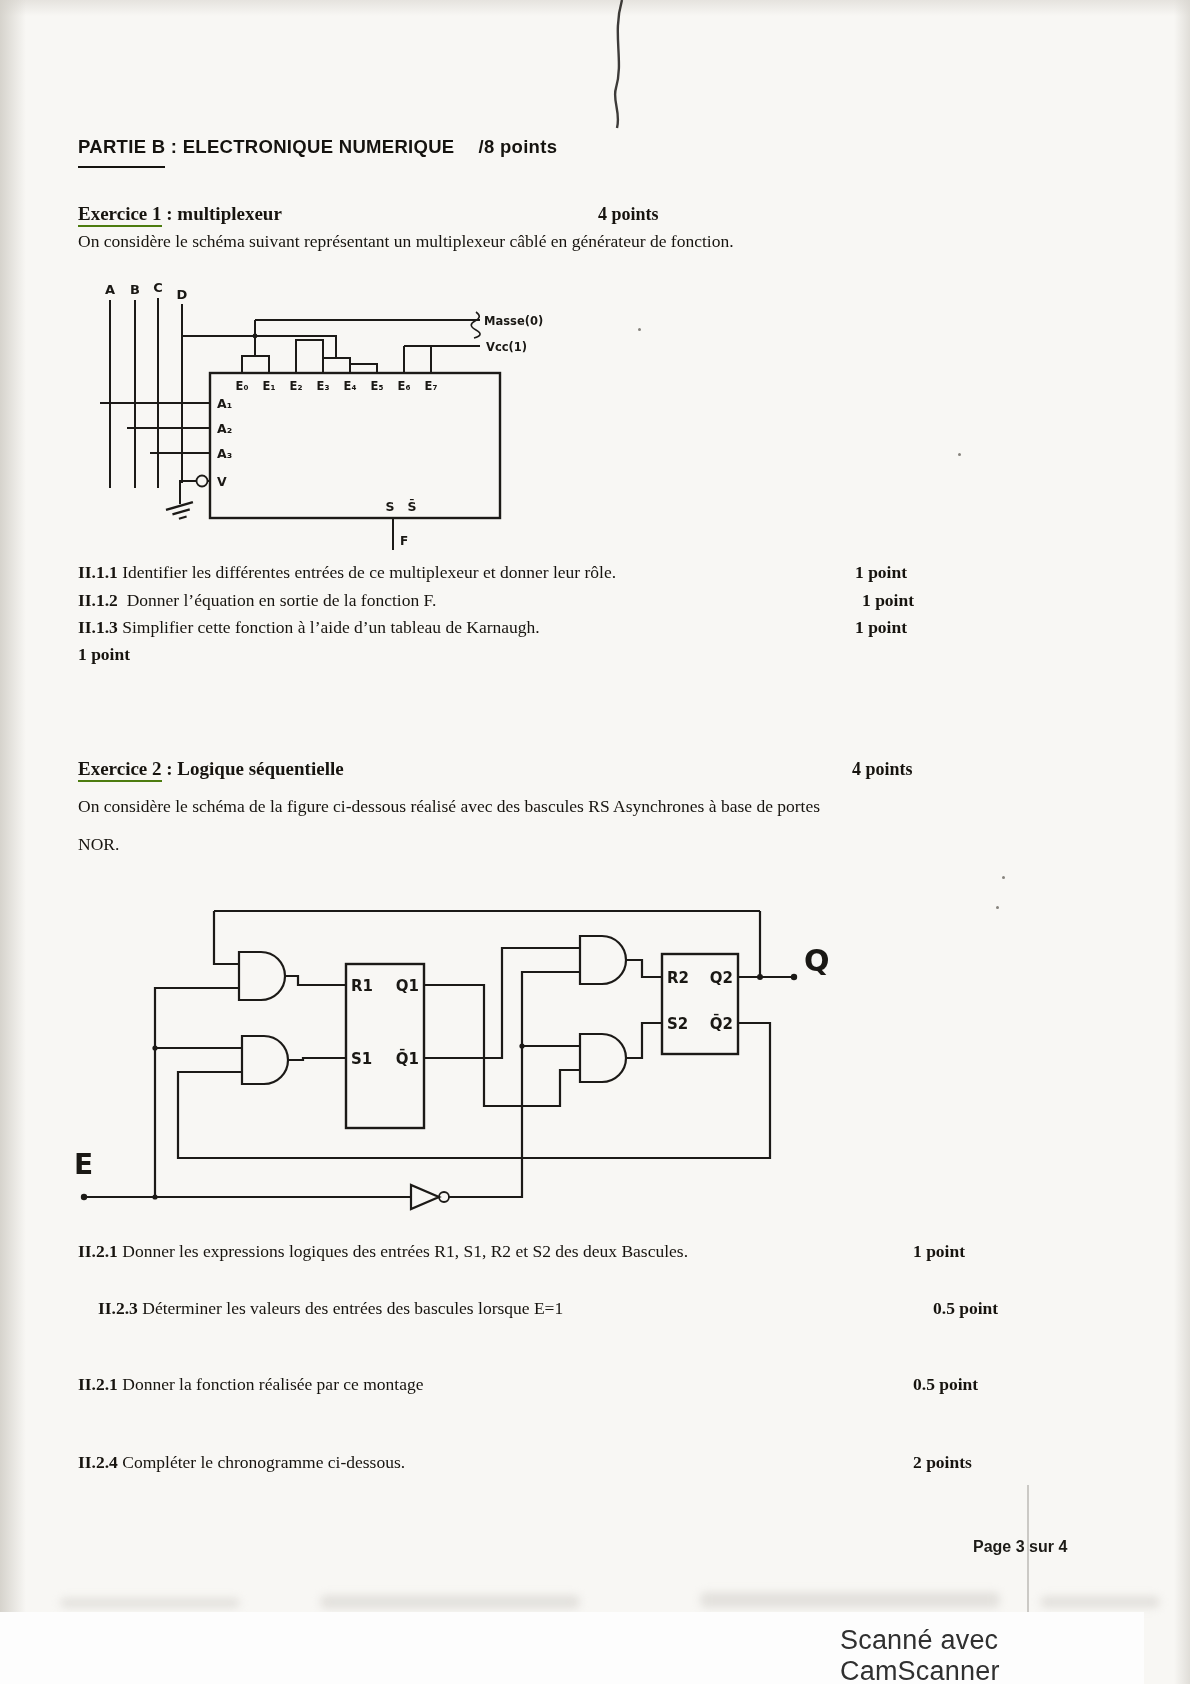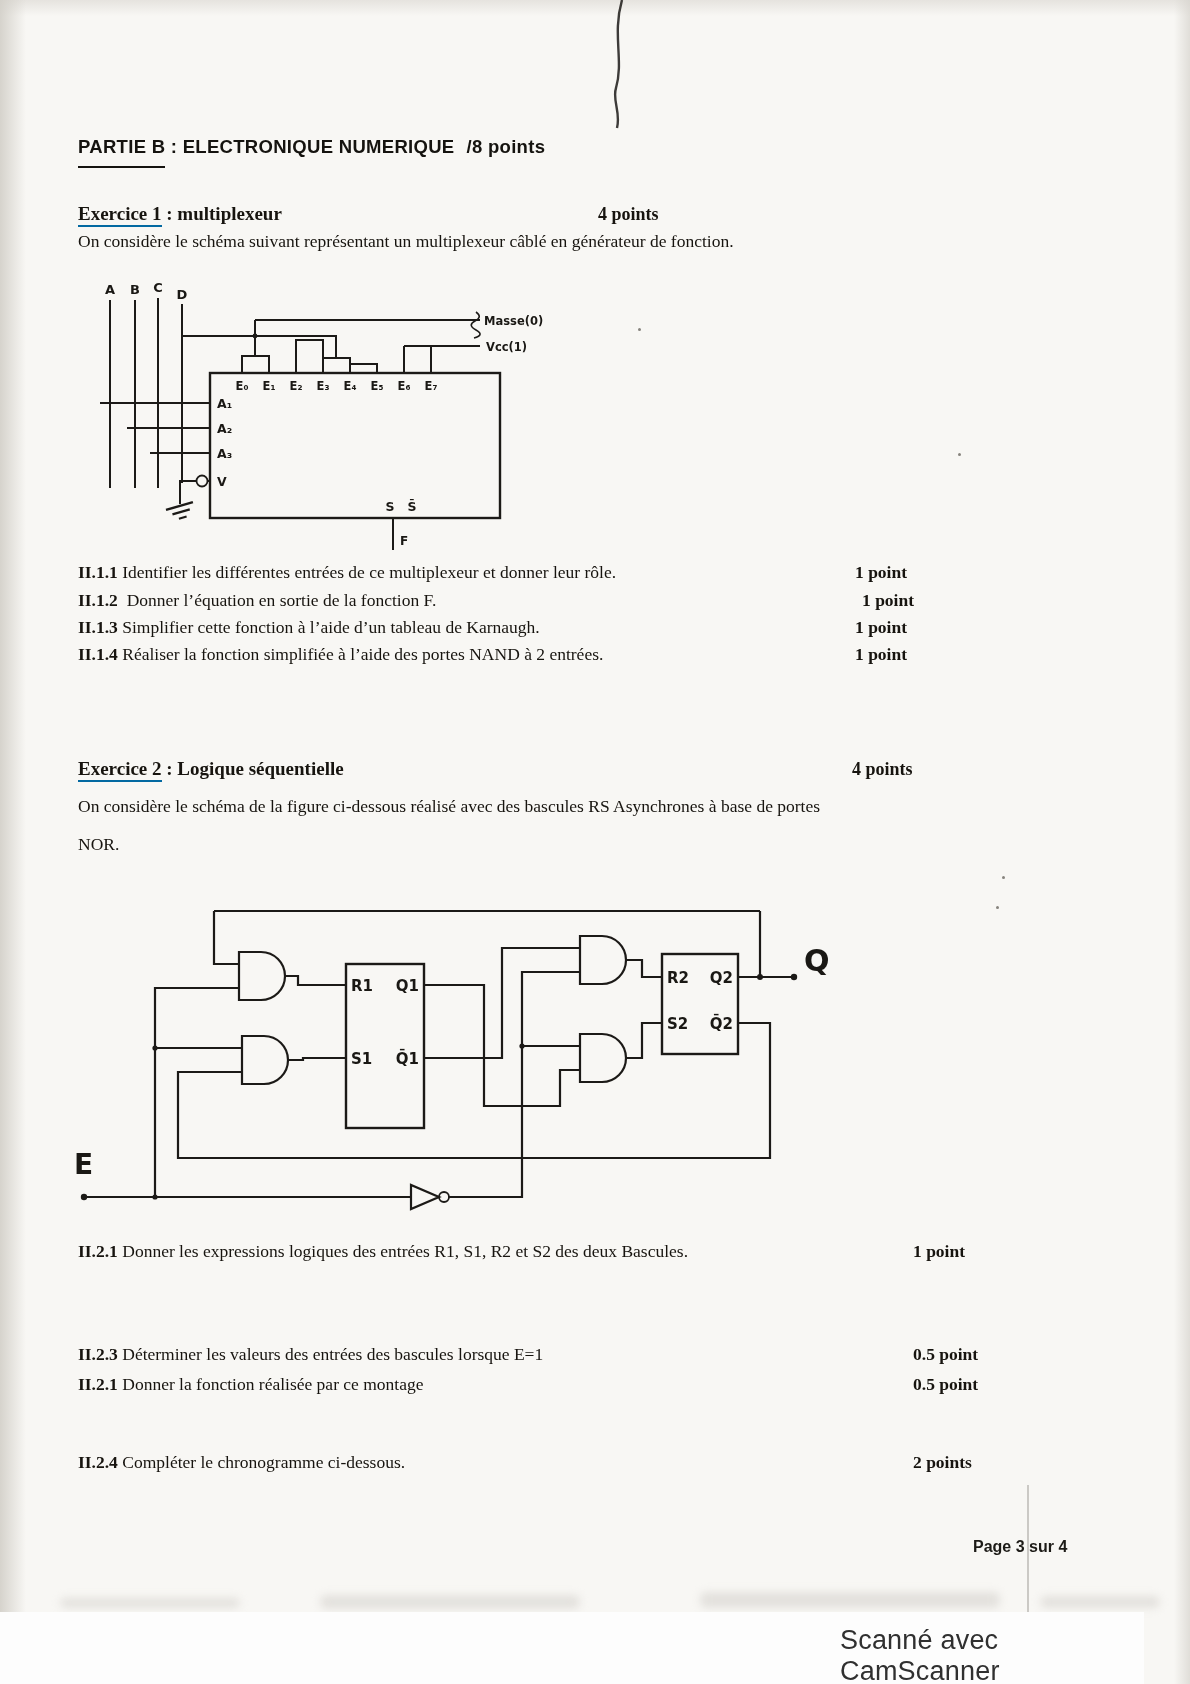--- a/index.html
+++ b/index.html
@@ -13,24 +13,24 @@
     background:
       linear-gradient(90deg, rgba(210,207,200,.9) 0, rgba(210,207,200,0) 26px),
       linear-gradient(270deg, rgba(214,211,205,.7) 0, rgba(214,211,205,0) 16px),
       linear-gradient(180deg, rgba(225,222,217,.8) 0, rgba(225,222,217,0) 16px);
   }
   .abs{position:absolute;}
   
   .doc-header{left:78px;top:136px;font-family:"Liberation Sans",sans-serif;
     font-size:18.5px;font-weight:700;color:#15130f;letter-spacing:.3px;white-space:nowrap;}
   .doc-header .u{border-bottom:2.2px solid #15130f;padding-bottom:9px;}
-  .doc-header .pts-gap{margin-left:12px;}
+  .doc-header .pts-gap{margin-left:24px;}
   
   .ex-head{font-size:19px;font-weight:700;white-space:nowrap;}
-  .ex-head .u{border-bottom:2px solid #0369a1;padding-bottom:1px;}
+  .ex-head .u{border-bottom:2px solid #4d7c0f;padding-bottom:1px;}
   .ex-pts{font-size:18px;font-weight:700;white-space:nowrap;text-align:right;}
   .intro{font-size:17.5px;white-space:nowrap;color:#17140f;}
   
   .qrow{position:absolute;left:78px;display:flex;justify-content:space-between;
     font-size:17.5px;color:#17140f;white-space:nowrap;}
   .qrow b{font-weight:700;}
   .qrow .pts1{width:72px;text-align:left;font-weight:700;}
   .qrow .pts2{width:86px;text-align:left;font-weight:700;}
   .w1{width:849px;align-items:center;}
   .w2{width:921px;align-items:flex-end;}
@@ -136,21 +136,20 @@
 </div>
 <div class="qrow w1" style="top:590px;">
   <div><b>II.1.2</b>&nbsp; <span>Donner l’équation en sortie de la fonction F.</span></div>
   <b class="pts1" style="text-indent:7px;">1 point</b>
 </div>
 <div class="qrow w1" style="top:617px;">
   <div><b>II.1.3</b> <span>Simplifier cette fonction à l’aide d’un tableau de Karnaugh.</span></div>
   <b class="pts1">1 point</b>
 </div>
 <div class="qrow w1" style="top:644px;">
-  <div><b>II.1.4</b> <span>Réaliser la fonction simplifiée à l’aide des portes NAND à 2 entrées.</span></div>
   <b class="pts1">1 point</b>
 </div>
 
 <div class="abs ex-head" style="left:78px;top:758px;">
   <span class="u">Exercice 2</span><span> : Logique séquentielle</span>
 </div>
 <div class="abs ex-pts" style="left:852px;top:759px;">4 points</div>
 <div class="abs intro" style="left:78px;top:796px;">On considère le schéma de la figure ci-dessous réalisé avec des bascules RS Asynchrones à base de portes</div>
 <div class="abs intro" style="left:78px;top:834px;">NOR.</div>
 
@@ -204,21 +203,21 @@
   <circle class="dot" cx="724" cy="139" r="3.2"></circle>
   <text x="734" y="133" font-size="30" font-weight="700">Q</text>
 
   <path d="M 668,185 H 700 V 320 H 108 V 234 H 172" stroke-width="2.2"></path>
 </svg>
 
 <div class="qrow w2" style="top:1241px;">
   <div><b>II.2.1</b> <span>Donner les expressions logiques des entrées R1, S1, R2 et S2 des deux Bascules.</span></div>
   <b class="pts2">1 point</b>
 </div>
-<div class="qrow w2" style="top:1344px;">
+<div class="qrow w2" style="top:1298px;margin-left:20px;">
   <div><b>II.2.3</b> <span>Déterminer les valeurs des entrées des bascules lorsque E=1</span></div>
   <b class="pts2">0.5 point</b>
 </div>
 <div class="qrow w2" style="top:1412px;margin-top:40px;">
   <div><b>II.2.4</b> <span>Compléter le chronogramme ci-dessous.</span></div>
   <b class="pts2">2 points</b>
 </div>
 <div class="qrow w2" style="top:1374px;">
   <div><b>II.2.1</b> <span>Donner la fonction réalisée par ce montage</span></div>
   <b class="pts2">0.5 point</b>

